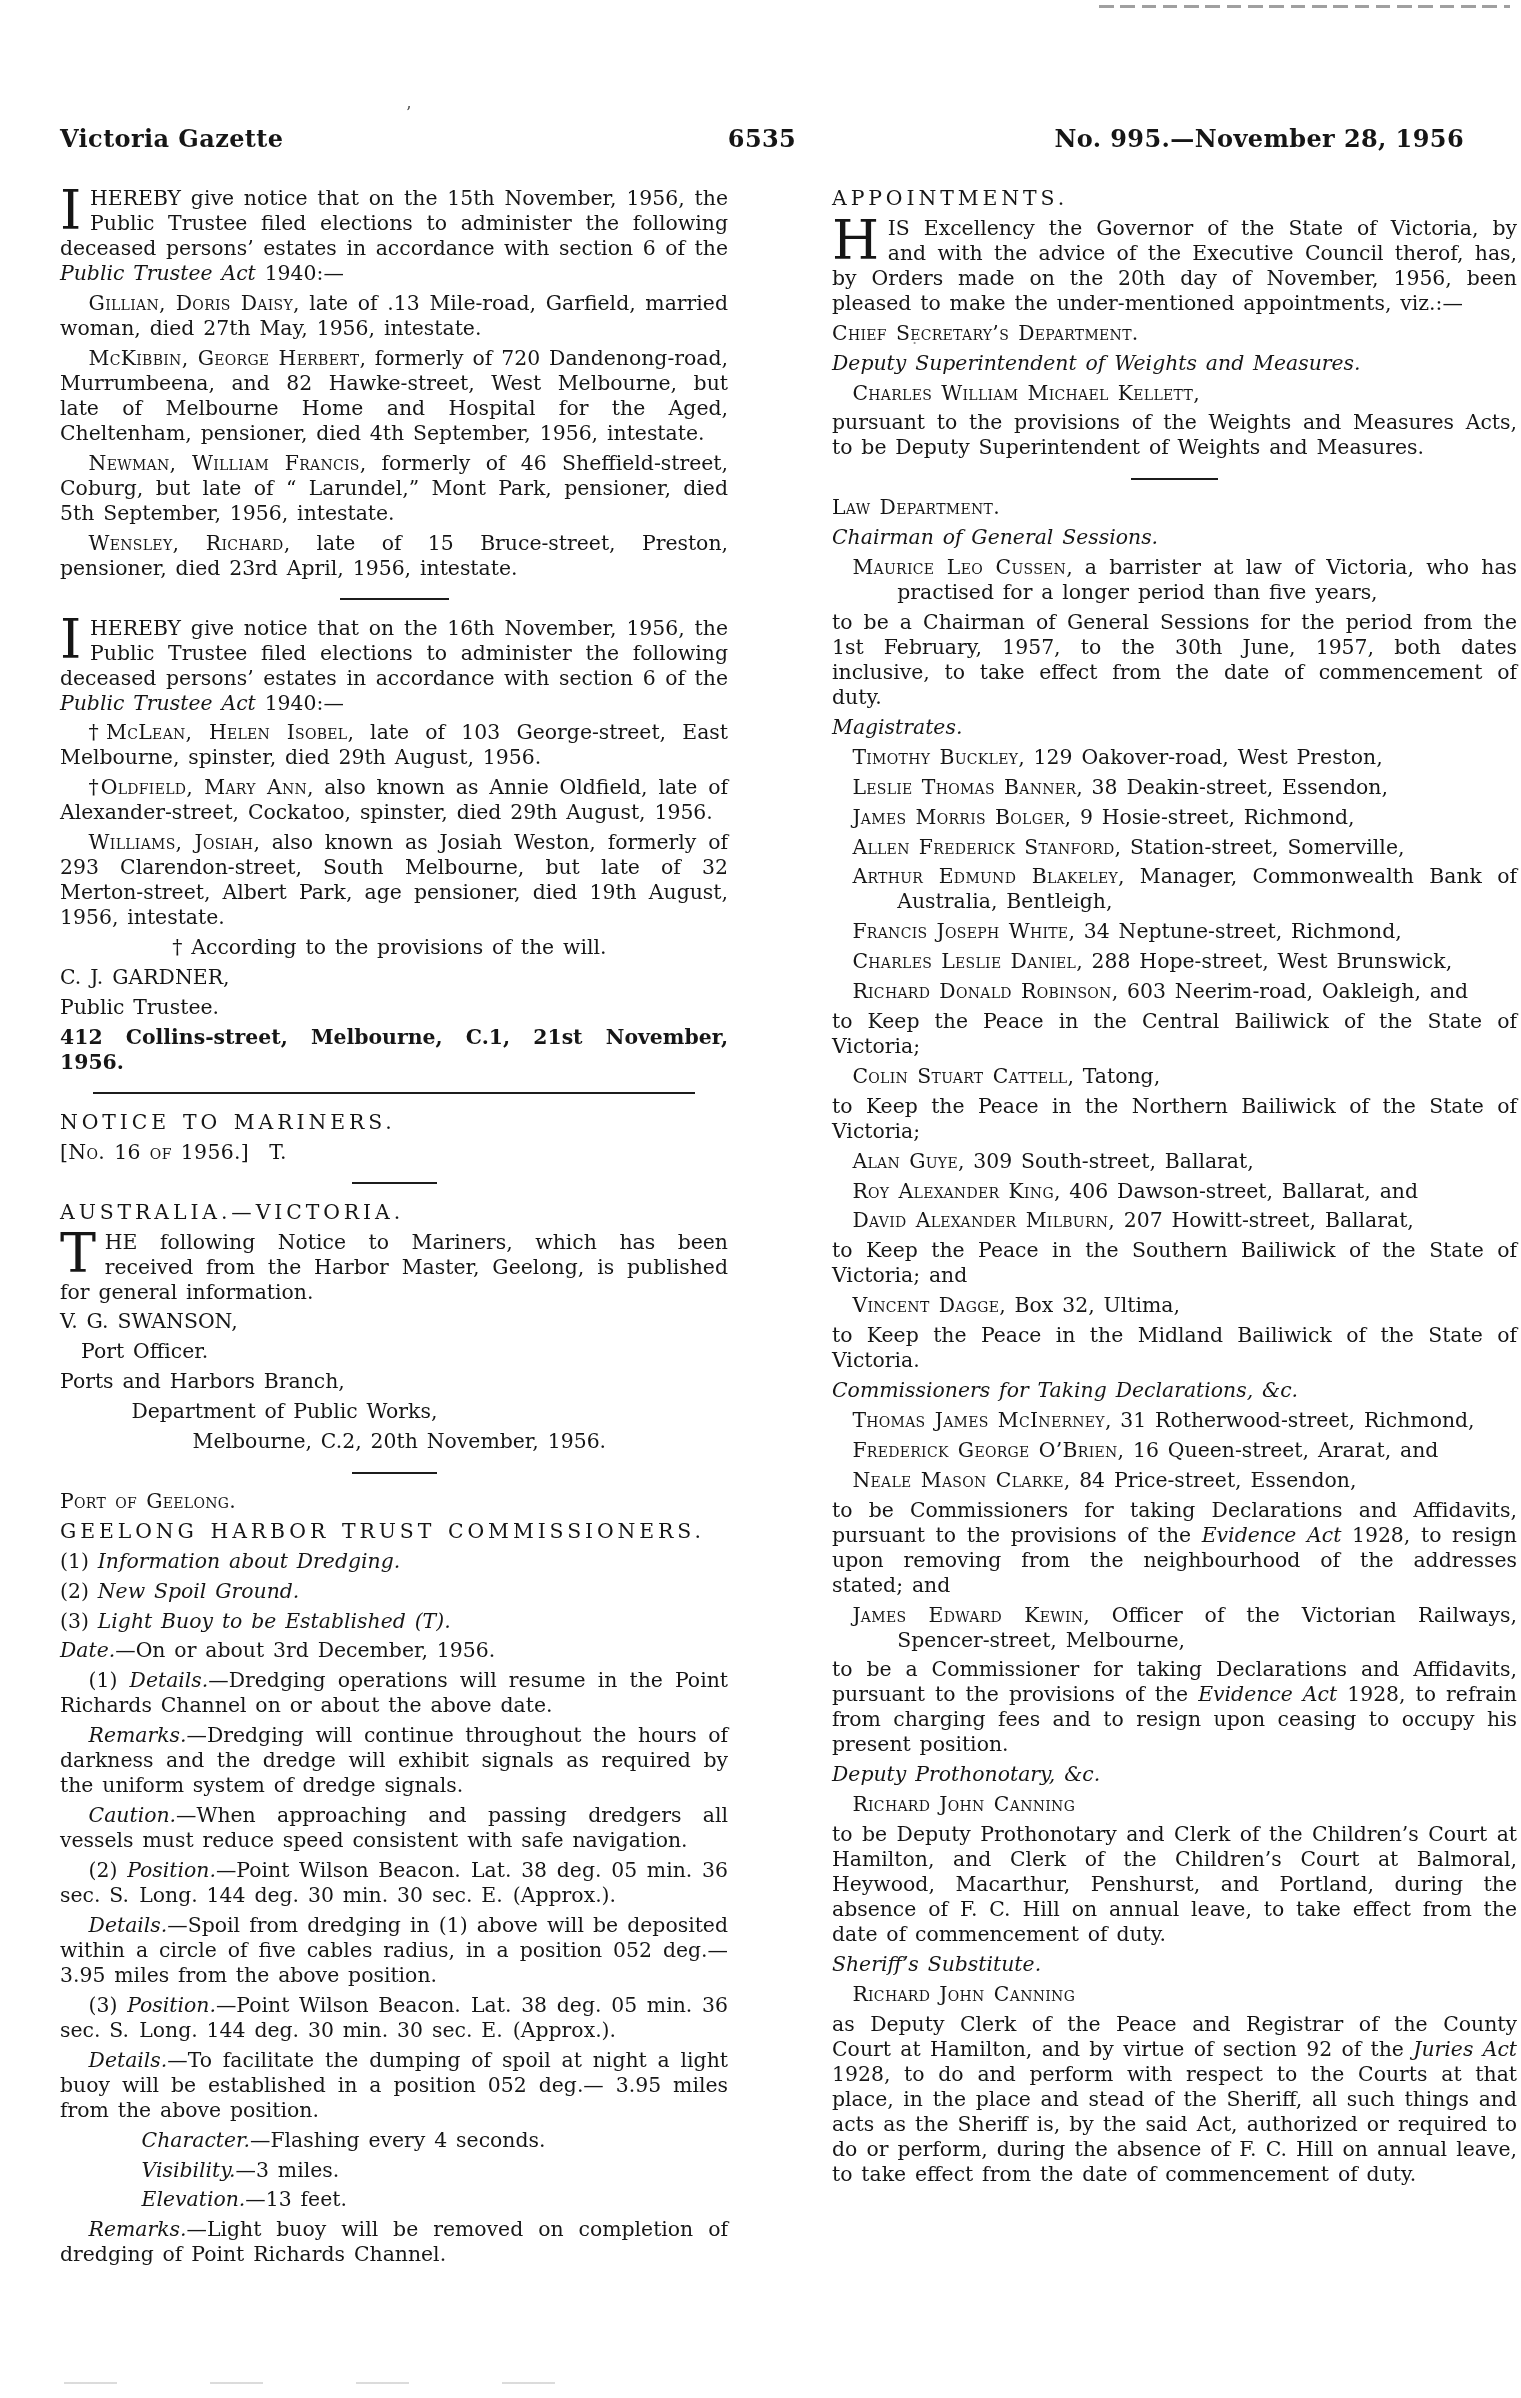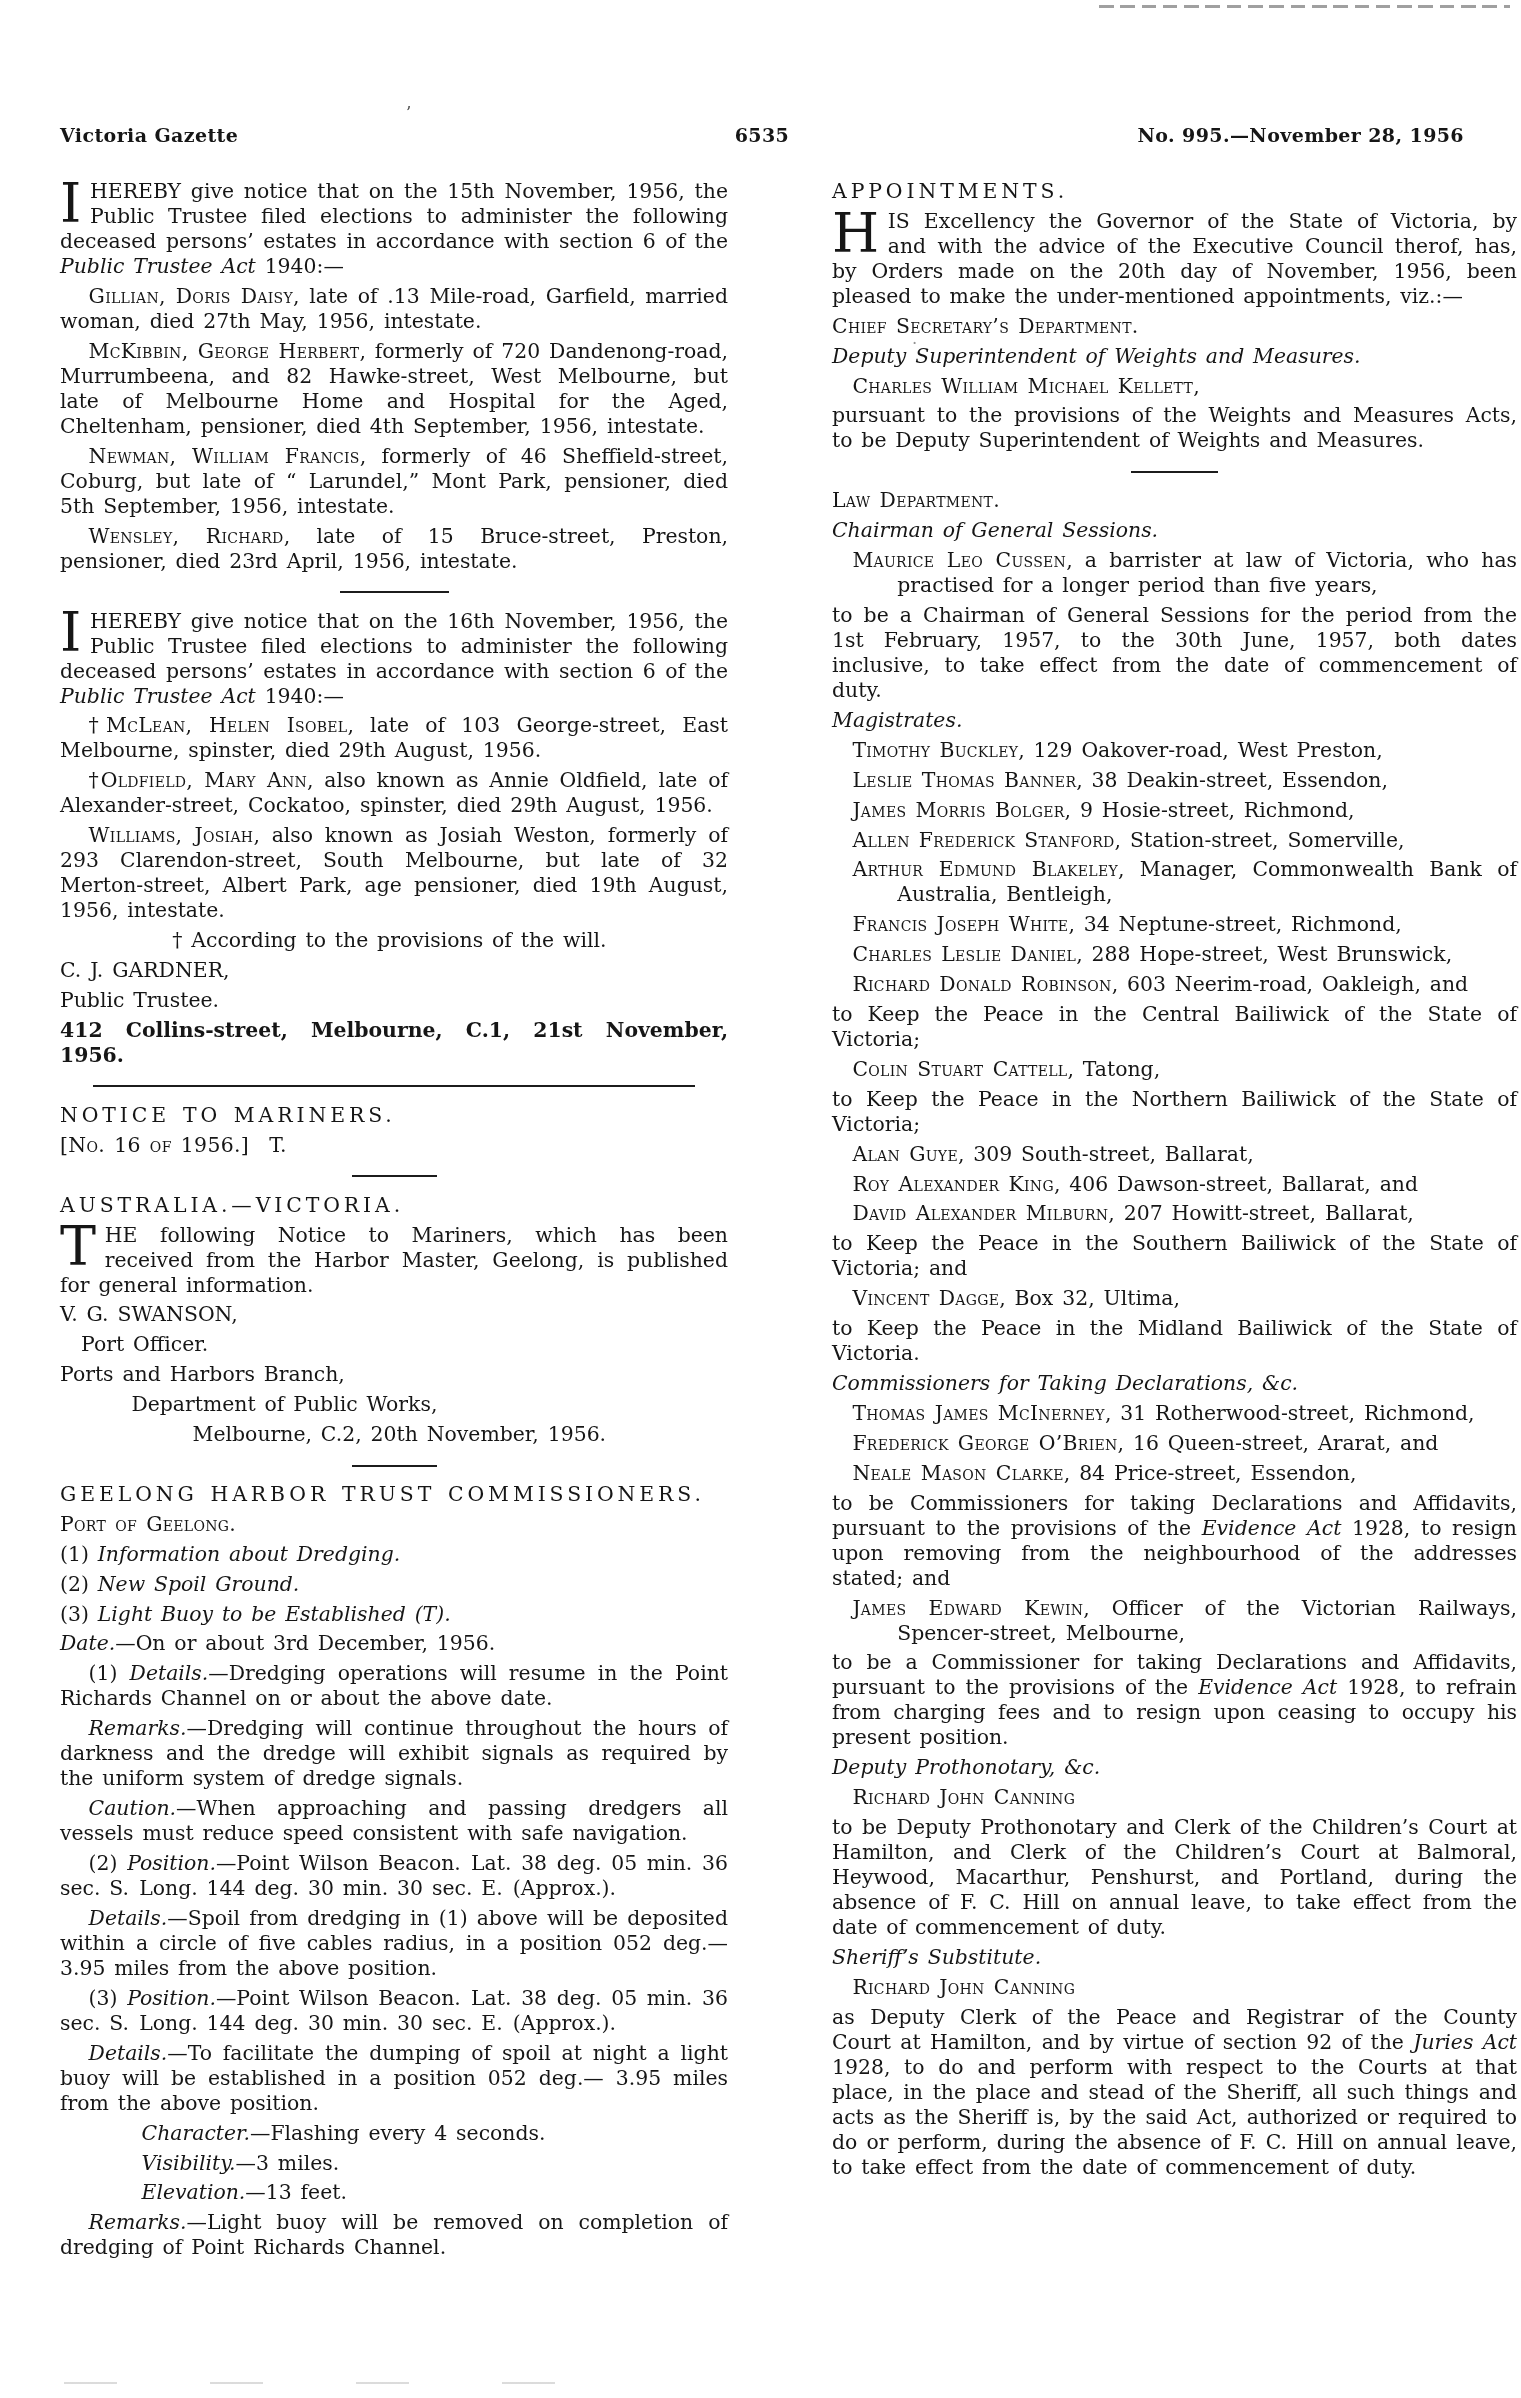--- a/index.html
+++ b/index.html
@@ -9,21 +9,21 @@
   .artifact{position:absolute;}
   .artifact.top{top:4.9px;right:11.6px;width:411px;height:2.9px;
     background:repeating-linear-gradient(90deg,#8f8f8f 0 14.6px,transparent 14.6px 21.3px);opacity:.85;}
   .artifact.bottom{bottom:15.5px;left:64px;width:524px;height:1.9px;
     background:repeating-linear-gradient(90deg,#b0b0b0 0 53px,transparent 53px 146px);opacity:.45;}
   .speck{position:absolute;color:#4a4a4a;font-size:16.5px;line-height:1;}
   .speck.s1{left:406px;top:105px;}
   .speck.s2{left:912px;top:336px;opacity:.6;}
   
   .masthead{padding:124px 58px 0 60px;display:grid;grid-template-columns:1fr auto 1fr;
-            align-items:baseline;font-size:19px;font-weight:bold;letter-spacing:0.4px;}
+            align-items:baseline;font-size:24px;font-weight:bold;letter-spacing:0.4px;}
   .m-left{justify-self:start;}
   .m-center{justify-self:center;text-align:center;}
   .m-right{justify-self:end;}
   
   .cols{display:flex;gap:56px;padding:33px 58px 0 60px;align-items:flex-start;}
   .col-left{width:668px;flex:0 0 auto;}
   .col-right{width:685px;flex:0 0 auto;margin-left:48px;}
   .col p{margin:0 0 4.9px;font-size:20.4px;line-height:25px;text-align:justify;
          word-spacing:2.4px;}
   .col > p:first-child{margin-top:0;}
@@ -77,22 +77,22 @@
         <p class="center"><span class="ssc">[No. 16 of 1956.]</span><span class="sn"> T.</span></p>
         <div class="rule" style="width: 85px;"></div>
         <p class="center caps"><span class="sn">AUSTRALIA.—VICTORIA.</span></p>
         <p class="dropcap"><span class="dcap">T</span><span class="sn">HE following Notice to Mariners, which has been received from the Harbor Master, Geelong, is published for general information.</span></p>
         <p class="right" style="padding-right: 4.5em;"><span class="sn">V. G. SWANSON,</span></p>
         <p class="right" style="padding-right: 0.3em; margin-left: 21px;"><span class="sn">Port Officer.</span></p>
         <p class="line" style="padding-left: 0em;"><span class="sn">Ports and Harbors Branch,</span></p>
         <p class="line" style="padding-left: 3.5em;"><span class="sn">Department of Public Works,</span></p>
         <p class="line" style="padding-left: 6.5em;"><span class="sn">Melbourne, C.2, 20th November, 1956.</span></p>
         <div class="rule" style="width: 85px;"></div>
+        <p class="center"><span class="ssc">Port of Geelong.</span></p>
         <p class="center caps"><span class="sn">GEELONG HARBOR TRUST COMMISSIONERS.</span></p>
-        <p class="center"><span class="ssc">Port of Geelong.</span></p>
         <p class="center"><span class="sn">(1) </span><span class="si">Information about Dredging.</span></p>
         <p class="center"><span class="sn">(2) </span><span class="si">New Spoil Ground.</span></p>
         <p class="center"><span class="sn">(3) </span><span class="si">Light Buoy to be Established (T).</span></p>
         <p class="flush"><span class="si">Date.</span><span class="sn">—On or about 3rd December, 1956.</span></p>
         <p class="entry"><span class="sn">(1) </span><span class="si">Details.</span><span class="sn">—Dredging operations will resume in the Point Richards Channel on or about the above date.</span></p>
         <p class="entry"><span class="si">Remarks.</span><span class="sn">—Dredging will continue throughout the hours of darkness and the dredge will exhibit signals as required by the uniform system of dredge signals.</span></p>
         <p class="entry"><span class="si">Caution.</span><span class="sn">—When approaching and passing dredgers all vessels must reduce speed consistent with safe navigation.</span></p>
         <p class="entry"><span class="sn">(2) </span><span class="si">Position.</span><span class="sn">—Point Wilson Beacon. Lat. 38 deg. 05 min. 36 sec. S. Long. 144 deg. 30 min. 30 sec. E. (Approx.).</span></p>
         <p class="entry"><span class="si">Details.</span><span class="sn">—Spoil from dredging in (1) above will be deposited within a circle of five cables radius, in a position 052 deg.—3.95 miles from the above position.</span></p>
         <p class="entry"><span class="sn">(3) </span><span class="si">Position.</span><span class="sn">—Point Wilson Beacon. Lat. 38 deg. 05 min. 36 sec. S. Long. 144 deg. 30 min. 30 sec. E. (Approx.).</span></p>

